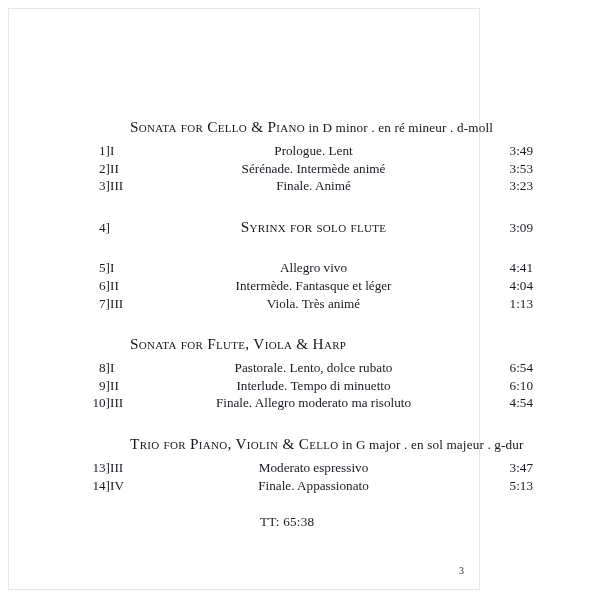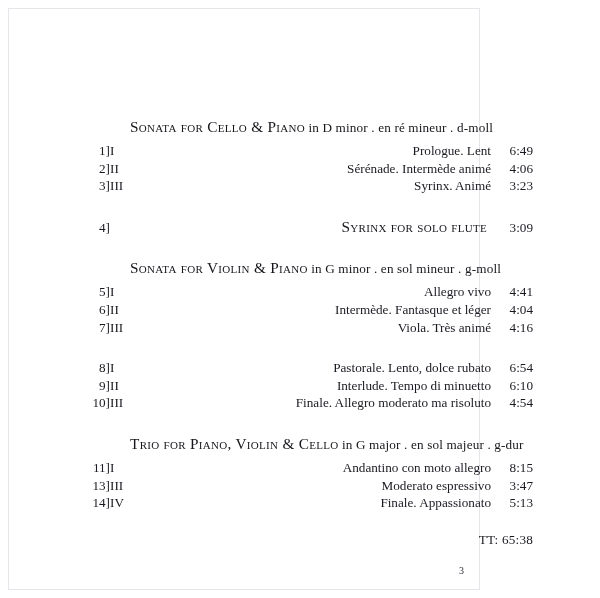--- a/index.html
+++ b/index.html
@@ -66,32 +66,32 @@
     width: 32px;
     text-align: right;
     padding-right: 5px;
   }
   td.rom {
     width: 26px;
     text-align: left;
     padding-left: 3px;
   }
   td.title {
-    text-align: right;
+    text-align: center;
   }
   td.dur {
     text-align: right;
     width: 42px;
   }
   .spacer {
     height: 17px;
   }
   .total {
     margin-top: 20px;
-    text-align: right;
+    text-align: left;
     padding-left: 182px;
     font-size: 13.2px;
     letter-spacing: 0.2px;
   }
   .folio {
     position: absolute;
     right: 24px;
     bottom: 22px;
     font-size: 10px;
     color: #2a2a33;
@@ -106,32 +106,32 @@
   <div class="content">
 
     <div class="group">
       <div class="group-title"><span class="sc">Sonata for Cello &amp; Piano</span> <span>in D minor . en ré mineur . d-moll</span></div>
       <table class="tracks">
         <tbody>
             <tr>
           <td class="num">1]</td>
           <td class="rom">I</td>
           <td class="title">Prologue. Lent</td>
-          <td class="dur">6:49</td>
+          <td class="dur">3:49</td>
         </tr>
         <tr>
           <td class="num">2]</td>
           <td class="rom">II</td>
           <td class="title">Sérénade. Intermède animé</td>
-          <td class="dur">4:06</td>
+          <td class="dur">3:53</td>
         </tr>
         <tr>
           <td class="num">3]</td>
           <td class="rom">III</td>
-          <td class="title">Syrinx. Animé</td>
+          <td class="title">Finale. Animé</td>
           <td class="dur">3:23</td>
         </tr>
       </tbody>
         </table>
     </div>
 
     <div class="spacer"></div>
 
     <div class="group">
       <table class="tracks">
@@ -144,48 +144,48 @@
           </td>
           <td class="dur">3:09</td>
         </tr>
       </tbody>
         </table>
     </div>
 
     <div class="spacer"></div>
 
     <div class="group">
-      <div class="group-title"><span class="sc">Sonata for Violin &amp; Piano</span> <span>in G minor . en sol mineur . g-moll</span></div>
       <table class="tracks">
         <tbody>
             <tr>
           <td class="num">5]</td>
           <td class="rom">I</td>
           <td class="title">Allegro vivo</td>
           <td class="dur">4:41</td>
         </tr>
         <tr>
           <td class="num">6]</td>
           <td class="rom">II</td>
           <td class="title">Intermède. Fantasque et léger</td>
           <td class="dur">4:04</td>
         </tr>
         <tr>
           <td class="num">7]</td>
           <td class="rom">III</td>
           <td class="title">Viola. Très animé</td>
-          <td class="dur">4:16</td>
-        </tr>
-      </tbody>
-        </table>
-    </div>
-
-    <div class="spacer"></div>
-
-    <div class="group">
+          <td class="dur">1:13</td>
+        </tr>
+      </tbody>
+        </table>
+    </div>
+
+    <div class="spacer"></div>
+
+    <div class="group">
+      <div class="group-title"><span class="sc">Sonata for Flute, Viola &amp; Harp</span></div>
       <table class="tracks">
         <tbody>
             <tr>
           <td class="num">8]</td>
           <td class="rom">I</td>
           <td class="title">Pastorale. Lento, dolce rubato</td>
           <td class="dur">6:54</td>
         </tr>
         <tr>
           <td class="num">9]</td>
@@ -202,26 +202,20 @@
       </tbody>
         </table>
     </div>
 
     <div class="spacer"></div>
 
     <div class="group">
       <div class="group-title"><span class="sc">Trio for Piano, Violin &amp; Cello</span> <span>in G major . en sol majeur . g-dur</span></div>
       <table class="tracks">
         <tbody>
-            <tr>
-          <td class="num">11]</td>
-          <td class="rom">I</td>
-          <td class="title">Andantino con moto allegro</td>
-          <td class="dur">8:15</td>
-        </tr>
         <tr>
           <td class="num">13]</td>
           <td class="rom">III</td>
           <td class="title">Moderato espressivo</td>
           <td class="dur">3:47</td>
         </tr>
         <tr>
           <td class="num">14]</td>
           <td class="rom">IV</td>
           <td class="title">Finale. Appassionato</td>

